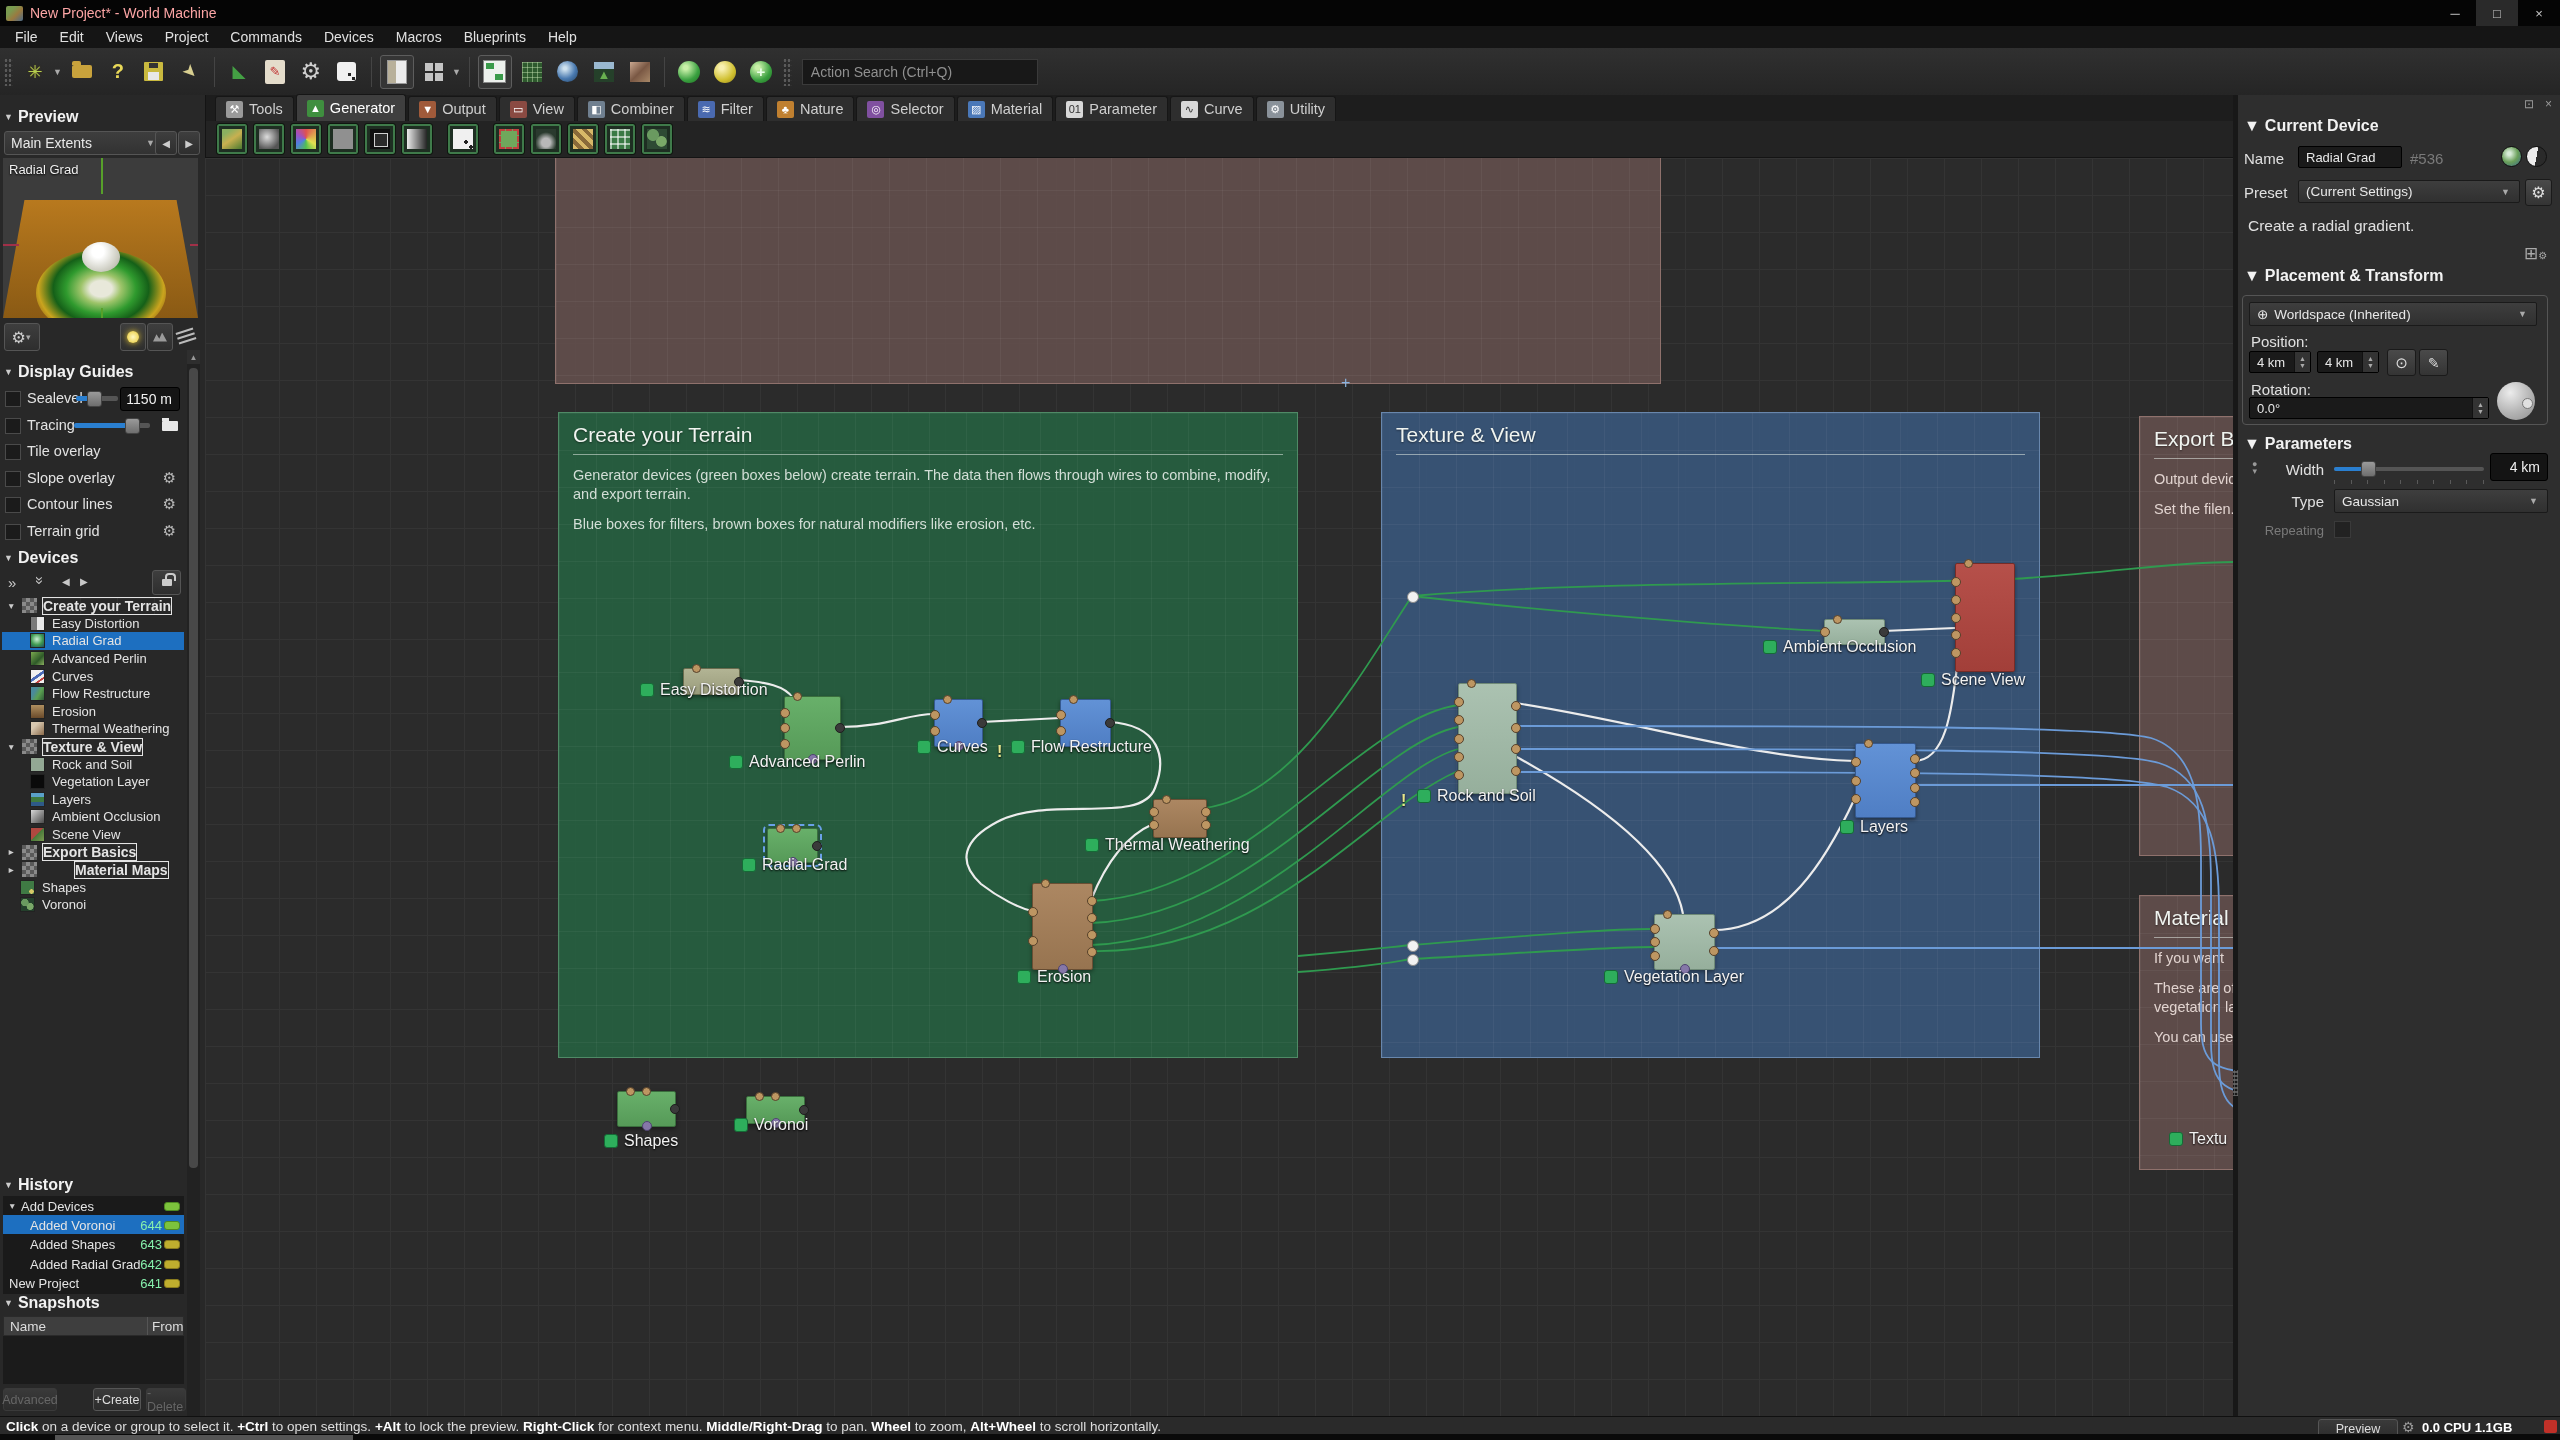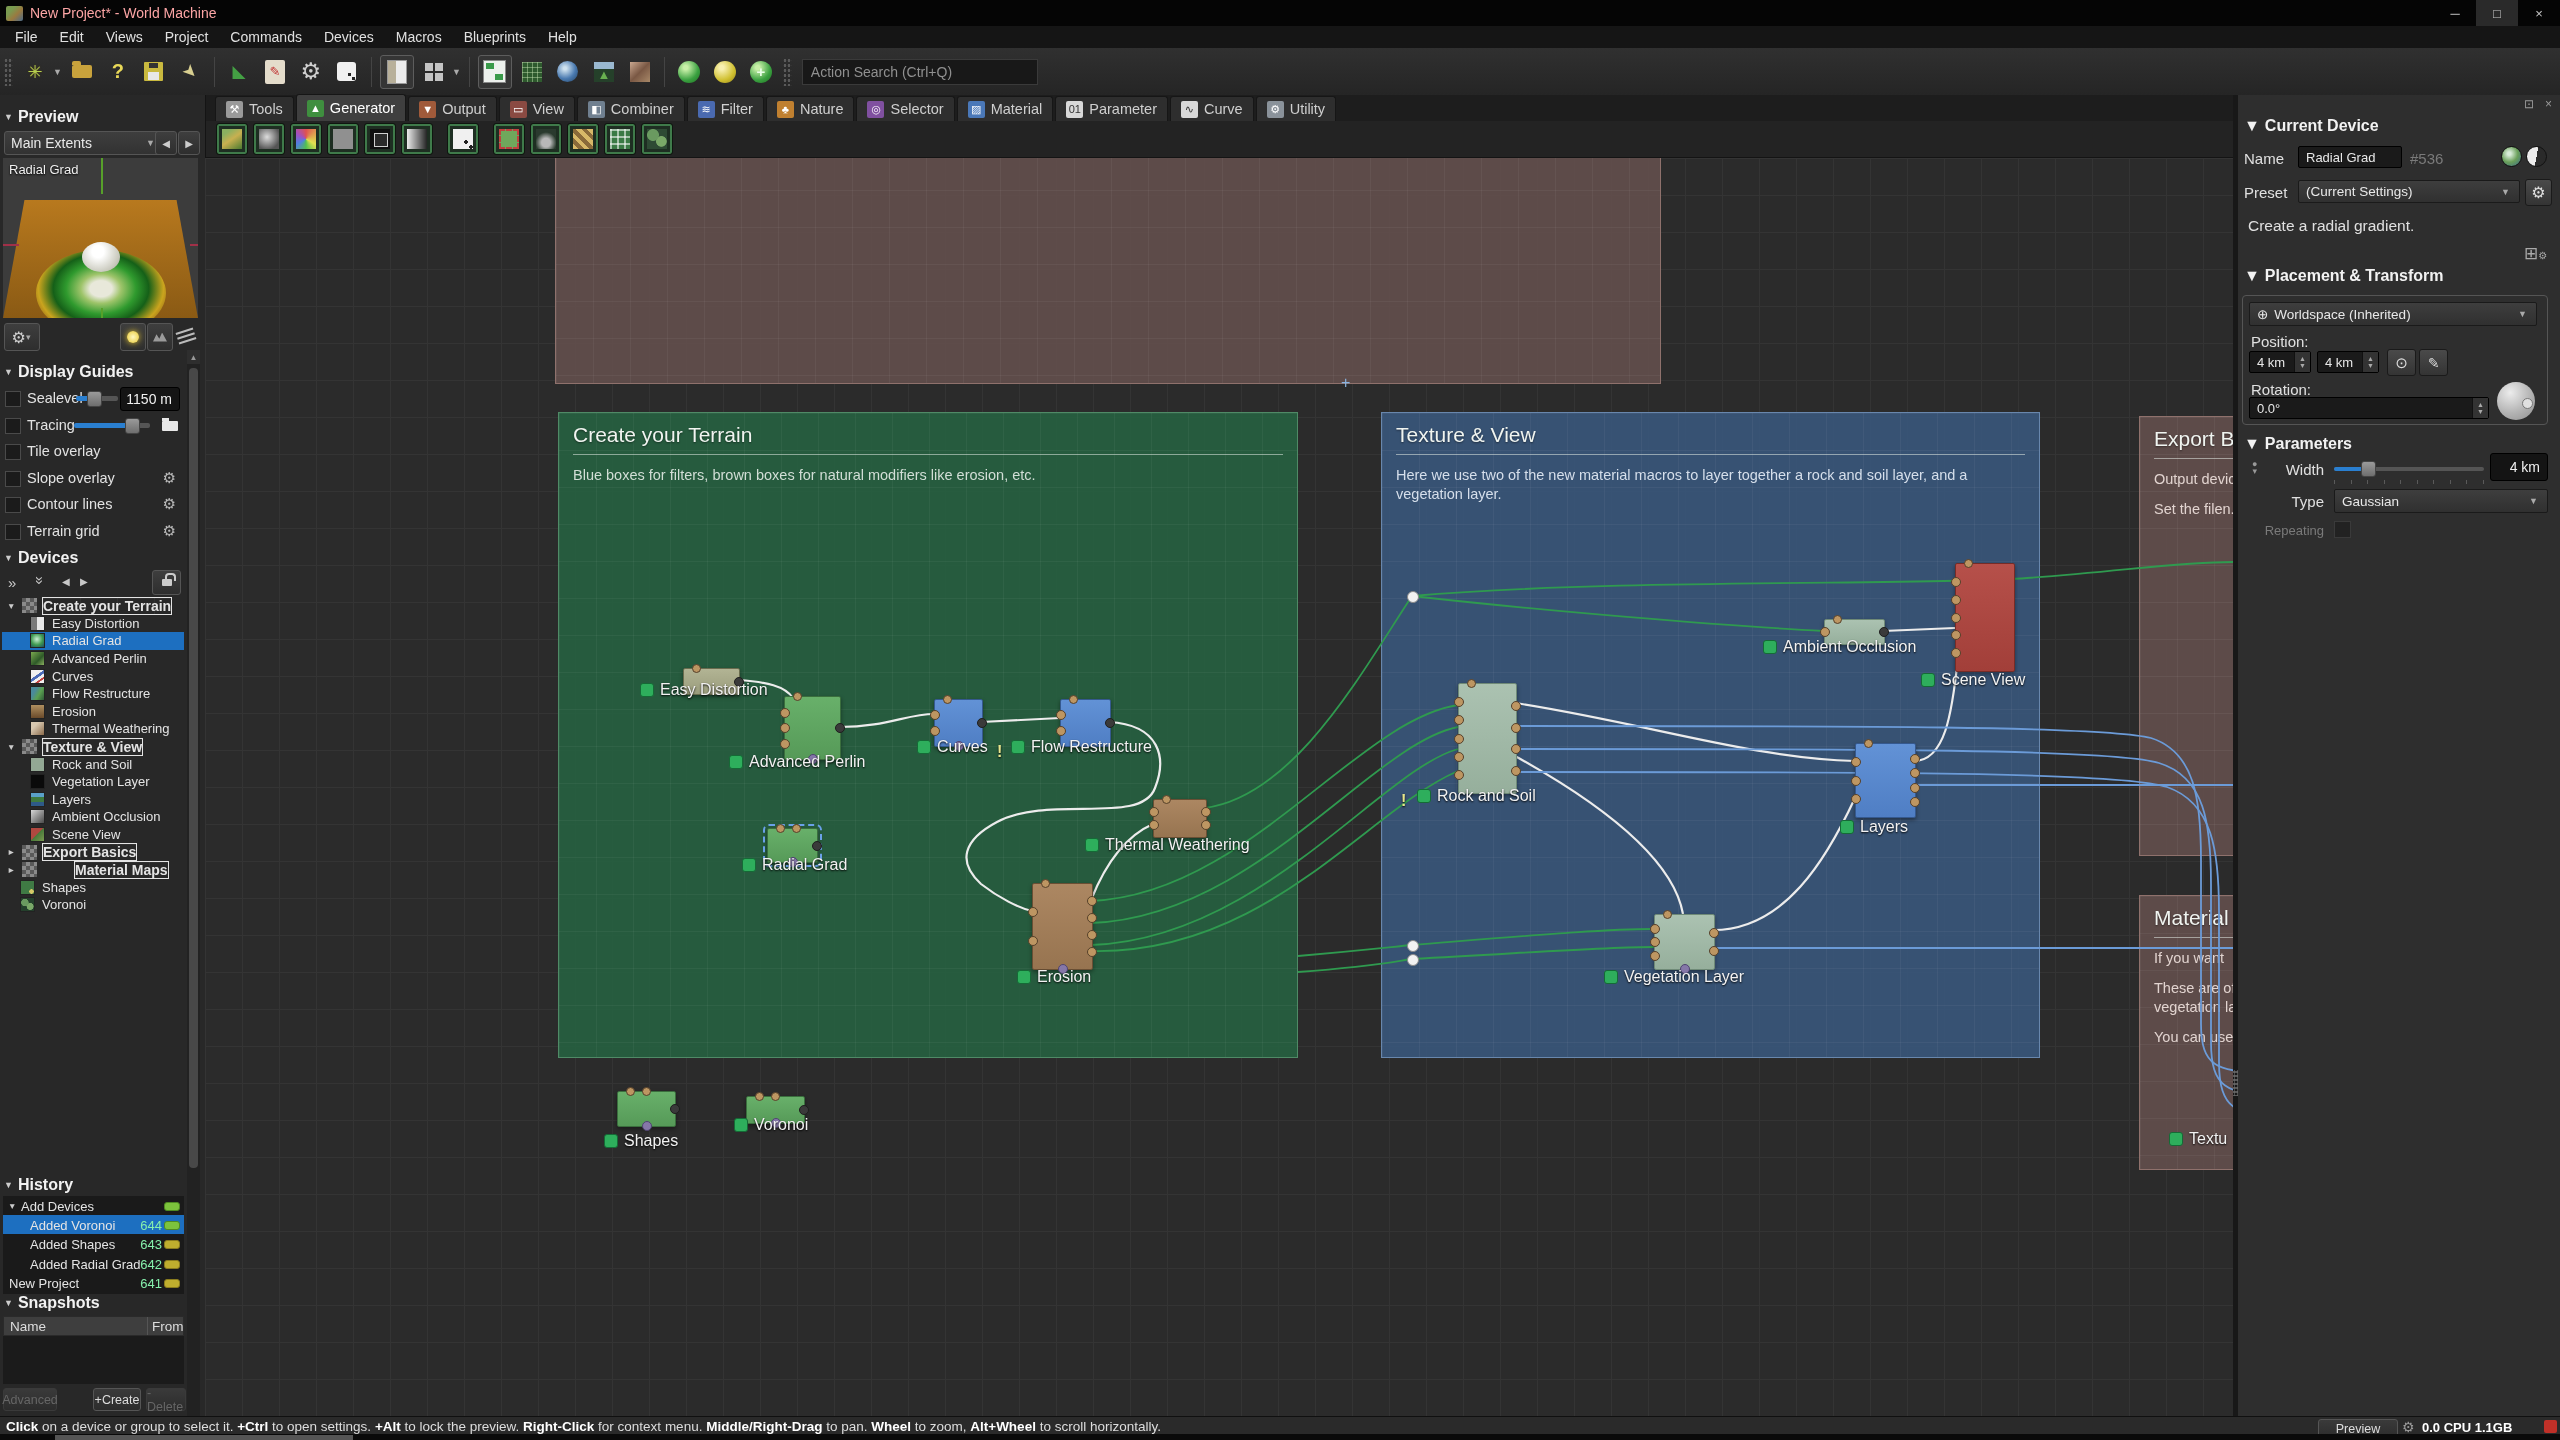--- a/index.html
+++ b/index.html
@@ -613,25 +613,25 @@
       <div class="sarrow" style="top:0;">▲</div>
       <div class="sthumb2"></div>
 
     </div>
   </div>
 
   <div class="canvas" id="canvas">
       <div class="grp grp-brown" style="left: 350px; top: -6px; width: 1106px; height: 232px;"></div>
       <div class="grp grp-green" style="left: 353px; top: 254px; width: 740px; height: 646px;">
         <div class="gt">Create your Terrain</div>
+        <p>Generator devices (green boxes below) create terrain. The data then flows through wires to combine, modify, and export terrain.</p>
         <p>Blue boxes for filters, brown boxes for natural modifiers like erosion, etc.</p>
       </div>
       <div class="grp grp-blue" style="left: 1176px; top: 254px; width: 659px; height: 646px;">
         <div class="gt">Texture &amp; View</div>
-        <p>Here we use two of the new material macros to layer together a rock and soil layer, and a vegetation layer.</p>
       </div>
       <div class="grp grp-brown" style="left: 1934px; top: 258px; width: 316px; height: 440px;">
         <div class="gt">Export B</div>
         <p>Output devic</p>
         <p>Set the filen.</p>
       </div>
       <div class="grp grp-brown" style="left: 1934px; top: 737px; width: 316px; height: 275px;">
         <div class="gt">Material</div>
         <p>If you want</p>
         <p>These are of

